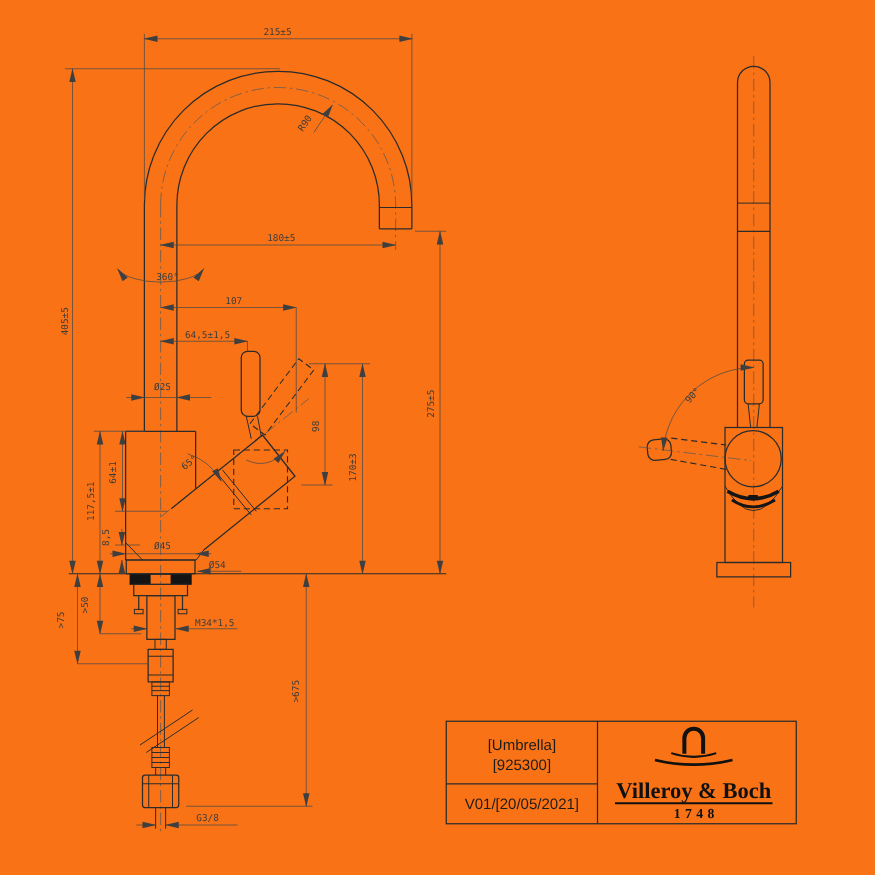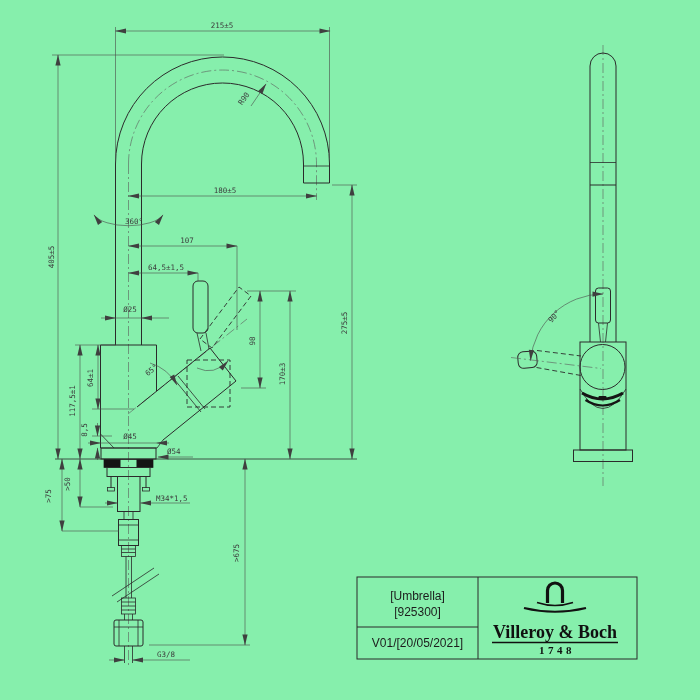--- a/index.html
+++ b/index.html
@@ -1,16 +1,16 @@
 <!DOCTYPE html>
 <html><head>
 <meta charset="utf-8">
 <style>
   html,body{margin:0;padding:0;background:#ffffff;}
-  #stage{position:relative;width:700px;height:700px;background:#86efac;overflow:hidden;
+  #stage{position:relative;width:700px;height:700px;background:#f97316;overflow:hidden;
          font-family:"DejaVu Sans Mono", monospace;}
   svg{display:block;}
   .ol  {fill:none;stroke:#2b2b2b;stroke-width:1;}
   .th  {fill:none;stroke:#2b2b2b;stroke-width:0.8;}
   .cl  {fill:none;stroke:#5a5a5a;stroke-width:0.6;stroke-dasharray:10 3 2 3;}
   .dsh {fill:none;stroke:#2b2b2b;stroke-width:0.9;stroke-dasharray:5 3;}
   .dim {fill:none;stroke:#4a4a4a;stroke-width:0.6;}
   .blk {fill:#141414;stroke:none;}
   .dt  {font:7.5px "DejaVu Sans Mono", monospace;fill:#3c3c3c;}
   .mid {text-anchor:middle;}

